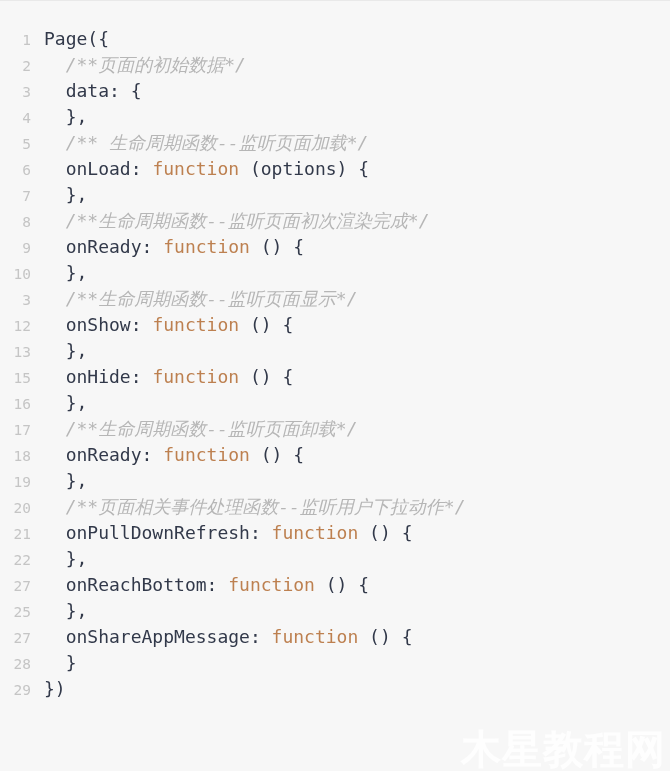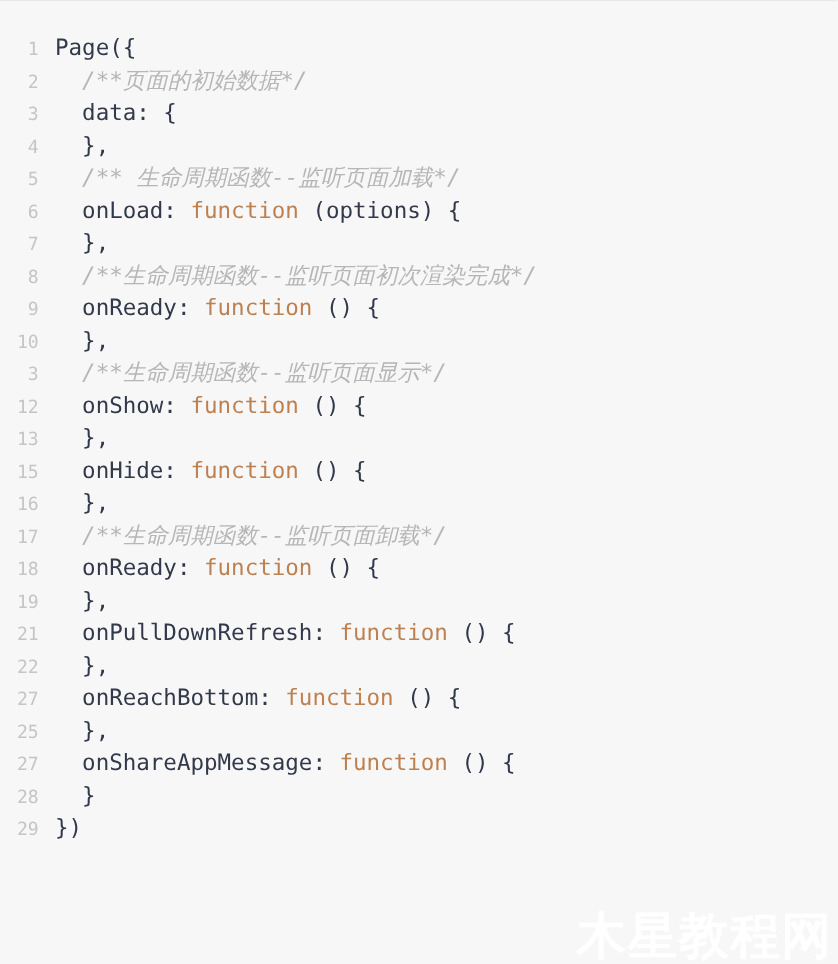--- a/index.html
+++ b/index.html
@@ -117,20 +117,21 @@
       <div class="code-line"><span class="ln">9</span><span class="lc"><span class="tok-plain">  onReady: </span><span class="tok-kw">function</span><span class="tok-plain"> () {</span></span></div>
       <div class="code-line"><span class="ln">10</span><span class="lc"><span class="tok-plain">  },</span></span></div>
       <div class="code-line"><span class="ln">3</span><span class="lc comment">  /**生命周期函数--监听页面显示*/</span></div>
       <div class="code-line"><span class="ln">12</span><span class="lc"><span class="tok-plain">  onShow: </span><span class="tok-kw">function</span><span class="tok-plain"> () {</span></span></div>
       <div class="code-line"><span class="ln">13</span><span class="lc"><span class="tok-plain">  },</span></span></div>
       <div class="code-line"><span class="ln">15</span><span class="lc"><span class="tok-plain">  onHide: </span><span class="tok-kw">function</span><span class="tok-plain"> () {</span></span></div>
       <div class="code-line"><span class="ln">16</span><span class="lc"><span class="tok-plain">  },</span></span></div>
       <div class="code-line"><span class="ln">17</span><span class="lc comment">  /**生命周期函数--监听页面卸载*/</span></div>
       <div class="code-line"><span class="ln">18</span><span class="lc"><span class="tok-plain">  onReady: </span><span class="tok-kw">function</span><span class="tok-plain"> () {</span></span></div>
       <div class="code-line"><span class="ln">19</span><span class="lc"><span class="tok-plain">  },</span></span></div>
+      <div class="code-line"><span class="ln">20</span><span class="lc comment">  /**页面相关事件处理函数--监听用户下拉动作*/</span></div>
       <div class="code-line"><span class="ln">21</span><span class="lc"><span class="tok-plain">  onPullDownRefresh: </span><span class="tok-kw">function</span><span class="tok-plain"> () {</span></span></div>
       <div class="code-line"><span class="ln">22</span><span class="lc"><span class="tok-plain">  },</span></span></div>
       <div class="code-line"><span class="ln">27</span><span class="lc"><span class="tok-plain">  onReachBottom: </span><span class="tok-kw">function</span><span class="tok-plain"> () {</span></span></div>
       <div class="code-line"><span class="ln">25</span><span class="lc"><span class="tok-plain">  },</span></span></div>
       <div class="code-line"><span class="ln">27</span><span class="lc"><span class="tok-plain">  onShareAppMessage: </span><span class="tok-kw">function</span><span class="tok-plain"> () {</span></span></div>
       <div class="code-line"><span class="ln">28</span><span class="lc"><span class="tok-plain">  }</span></span></div>
       <div class="code-line"><span class="ln">29</span><span class="lc"><span class="tok-plain">})</span></span></div>
     </div>
   <div id="watermark">木星教程网</div>
 </div>

